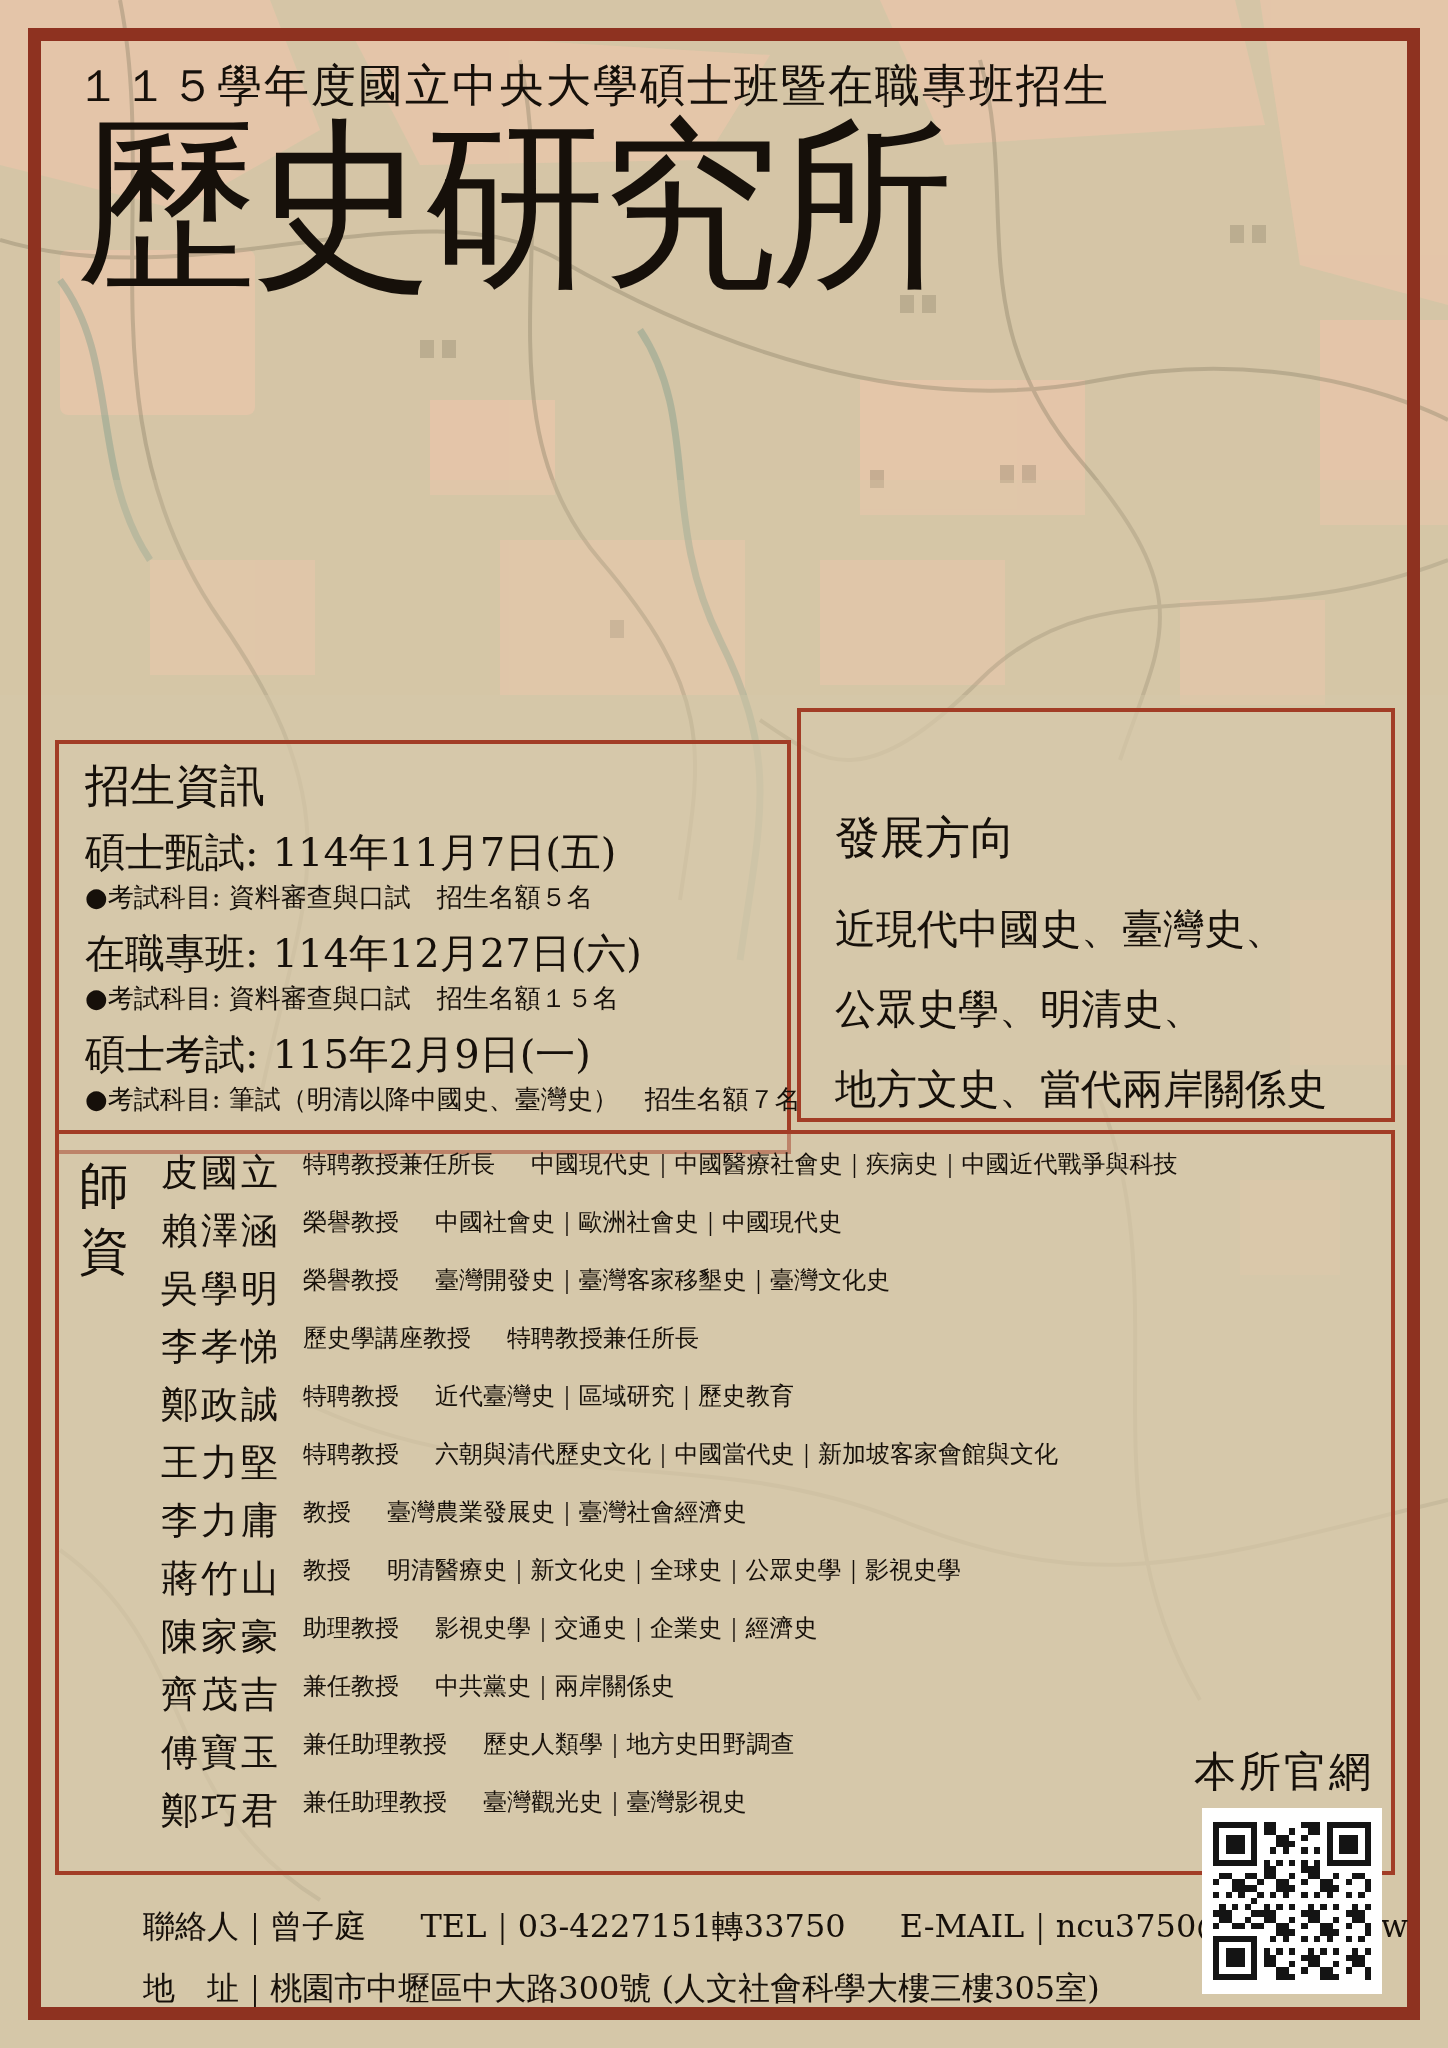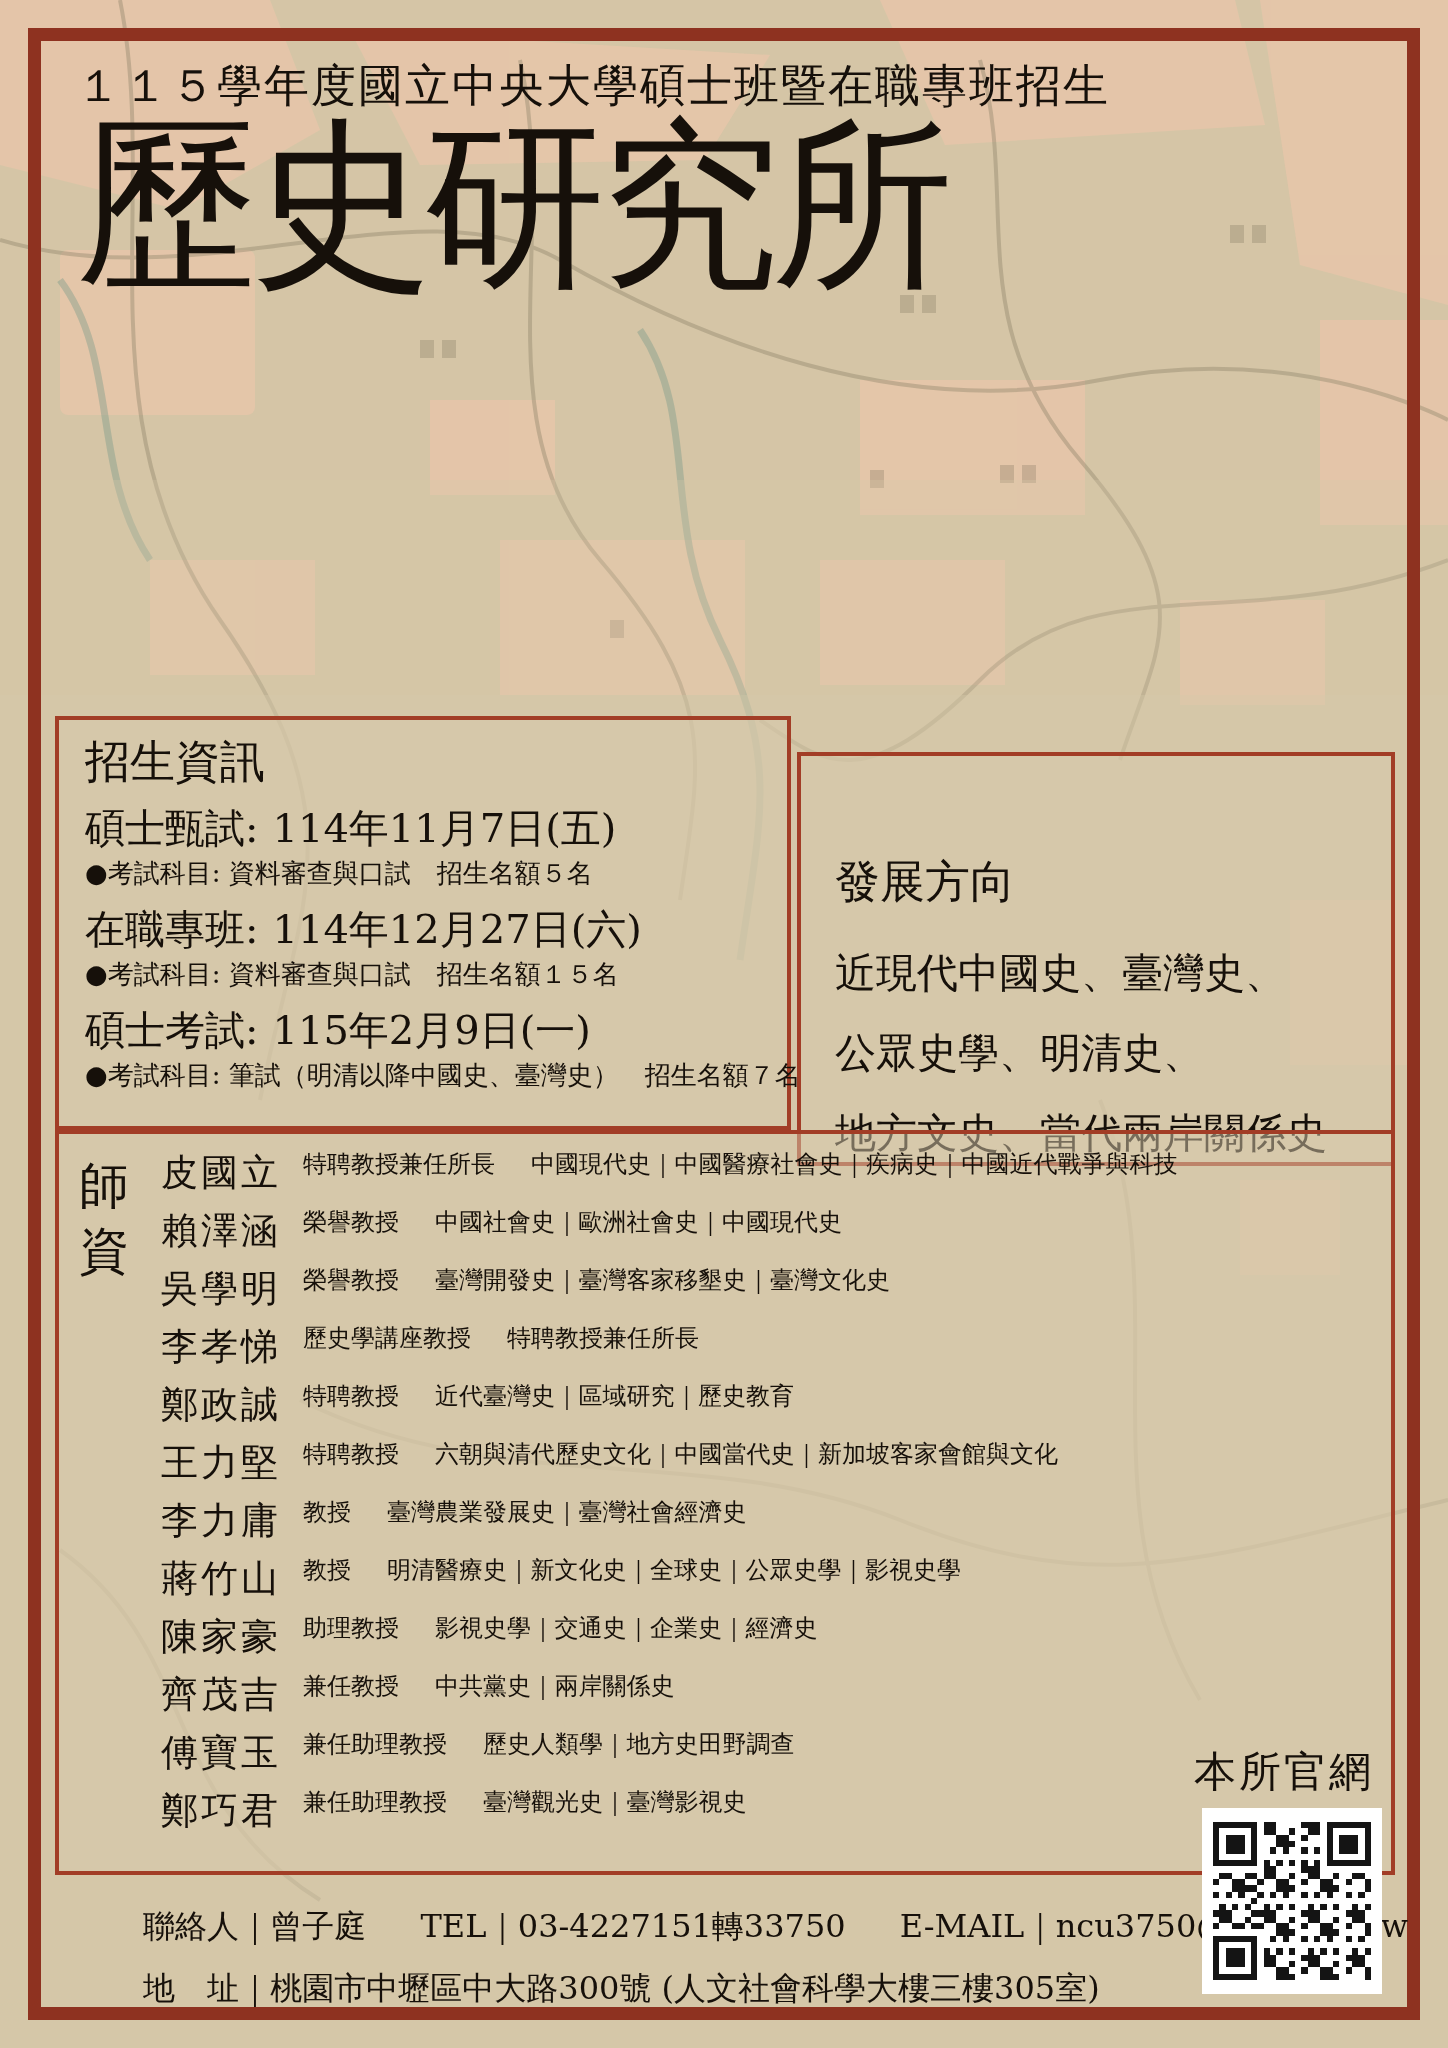--- a/index.html
+++ b/index.html
@@ -11,26 +11,26 @@
   }
   .map-bg{position:absolute;inset:0;z-index:0}
   .map-bg svg{display:block;width:100%;height:100%}
   .frame{
     position:absolute;left:28px;top:28px;width:1392px;height:1992px;
     border:13px solid #8e3220;z-index:1;pointer-events:none;
   }
   .header-line{position:absolute;left:76px;top:56px;font-size:45px;letter-spacing:2px;z-index:2;white-space:nowrap}
   .big-title{position:absolute;left:76px;top:110px;font-size:182px;line-height:1.05;letter-spacing:-8px;z-index:2;white-space:nowrap}
   .box{position:absolute;border:4px solid #a23d26;background:rgba(216,201,172,0.5);z-index:2}
-  .box-admissions{left:55px;top:716px;width:736px;height:414px;padding:12px 8px 0 26px}
+  .box-admissions{left:55px;top:740px;width:736px;height:414px;padding:12px 8px 0 26px}
   .adm-title{font-size:45px;margin-bottom:10px}
   .adm-row{font-size:40px;line-height:1.3;white-space:nowrap}
   .adm-date{margin-left:14px}
   .adm-detail{font-size:26px;margin:2px 0 12px 0;white-space:nowrap}
-  .box-directions{left:797px;top:752px;width:598px;height:414px;padding:96px 8px 8px 34px}
+  .box-directions{left:797px;top:708px;width:598px;height:414px;padding:96px 8px 8px 34px}
   .dir-title{font-size:45px;margin-bottom:22px}
   .dir-line{font-size:41px;line-height:1.95;white-space:nowrap}
   .box-faculty{left:55px;top:1130px;width:1340px;height:745px;padding:14px 2px 0 20px;display:flex}
   .fac-label{width:82px;font-size:50px;line-height:1.3;word-break:break-all;padding-top:6px;flex:none}
   .fac-rows{flex:1;min-width:0}
   .fac-row{display:flex;align-items:flex-start;height:58px;white-space:nowrap}
   .fac-name{width:142px;font-size:37px;letter-spacing:3px;flex:none}
   .fac-title{font-size:24px;margin-right:36px;flex:none}
   .fac-fields{font-size:24px}
   .website-block{position:absolute;left:1194px;top:1744px;width:196px;z-index:5;text-align:left}

